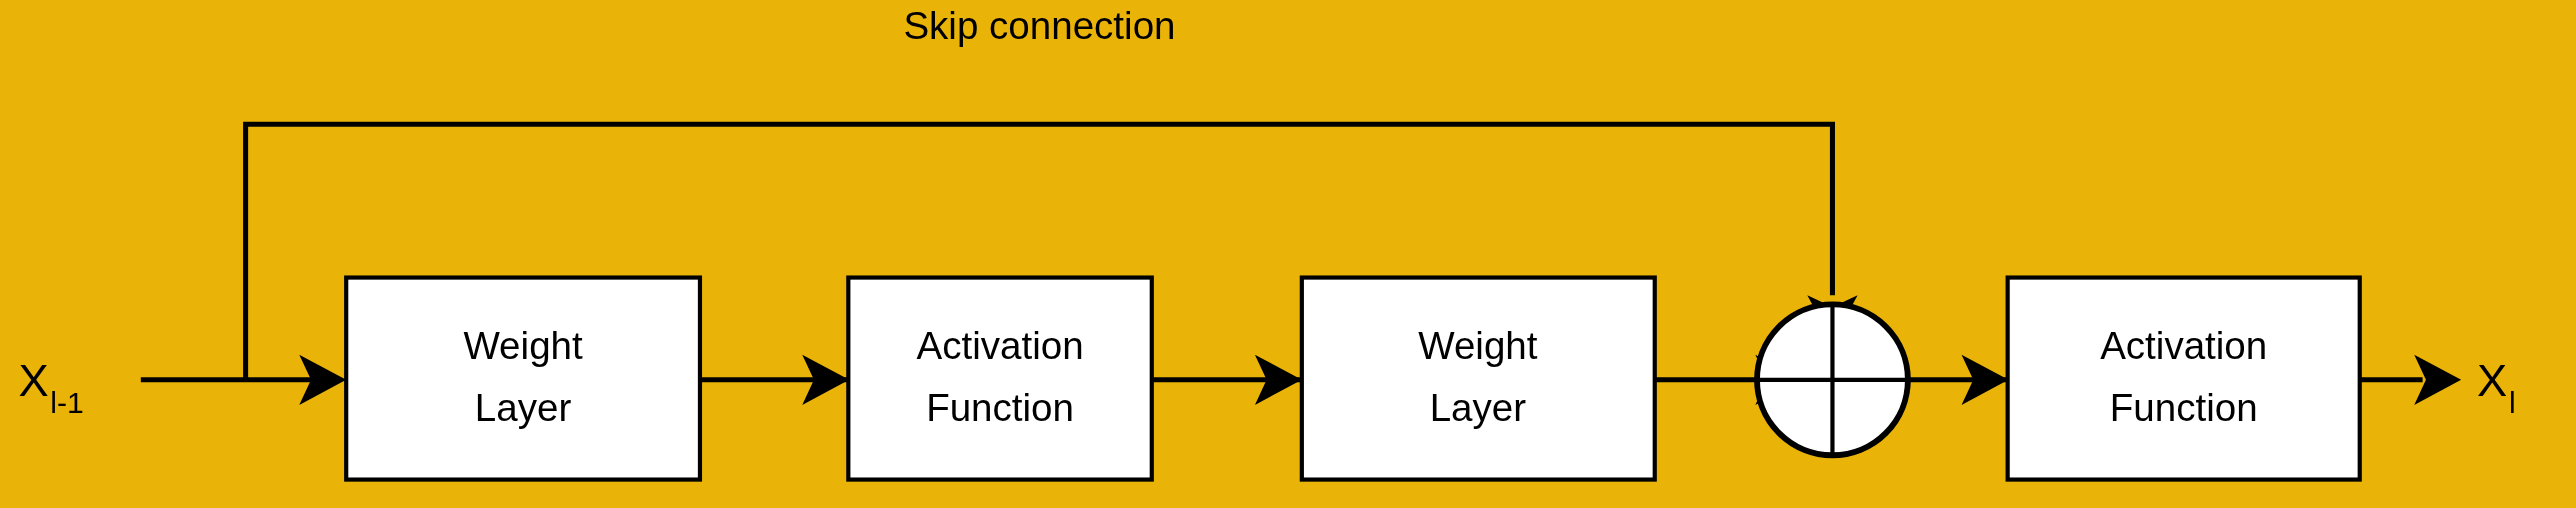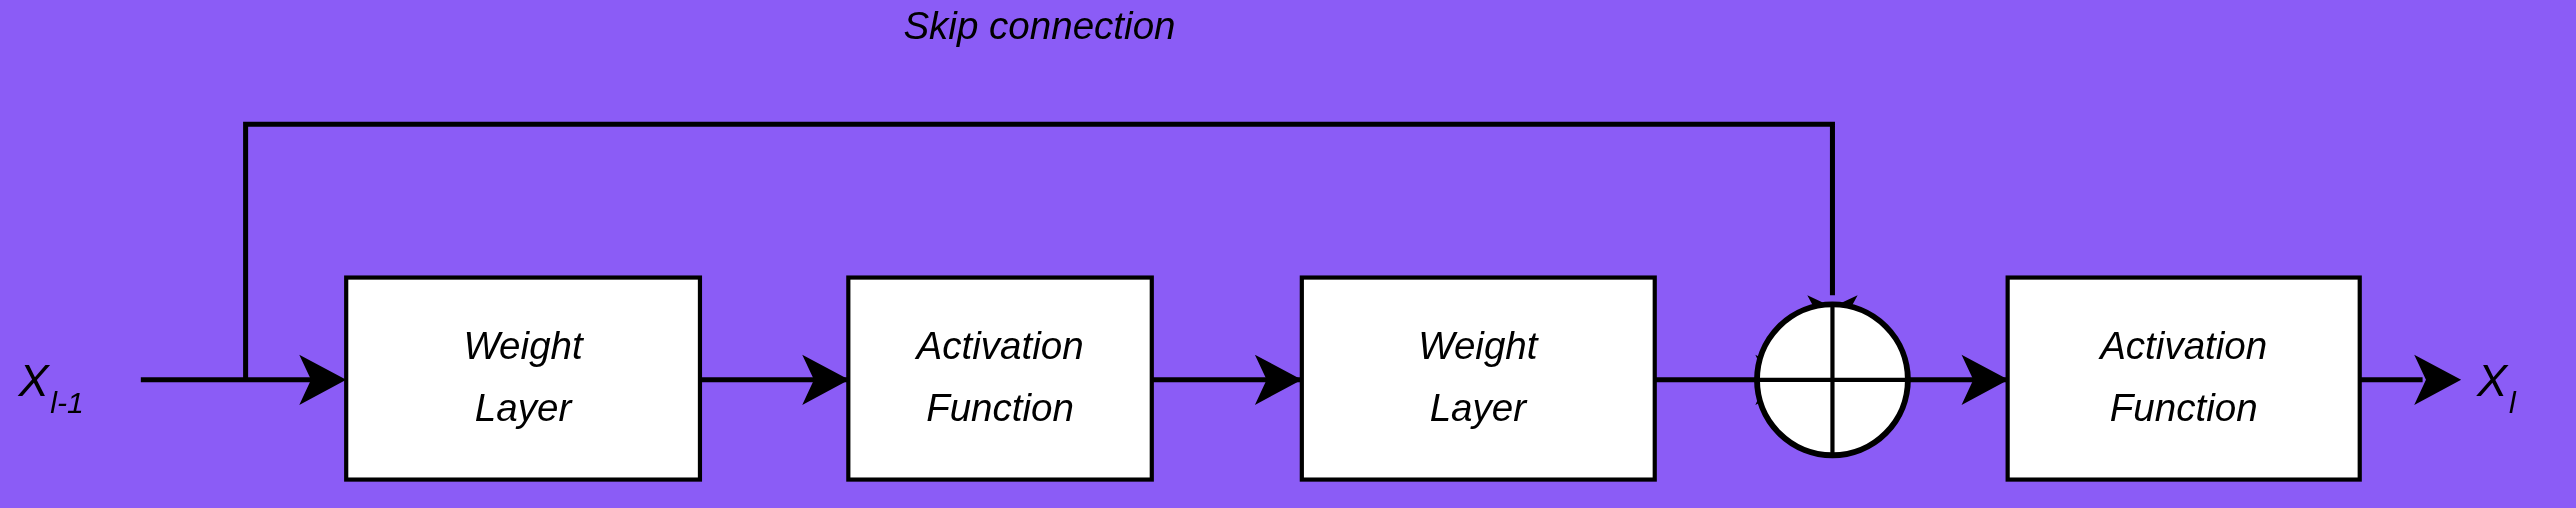--- a/index.html
+++ b/index.html
@@ -7,23 +7,22 @@
     padding: 0;
     background: #ffffff;
   }
   body {
     font-family: "Liberation Sans", sans-serif;
   }
   #stage {
     position: relative;
     width: 2576px;
     height: 509px;
-    background: #8b5cf6;
+    background: #eab308;
     overflow: hidden;
-    font-style: italic;
   }
   #diagram-svg {
     position: absolute;
     left: 0;
     top: 0;
     width: 2576px;
     height: 509px;
     display: block;
   }
   .blk-text {

